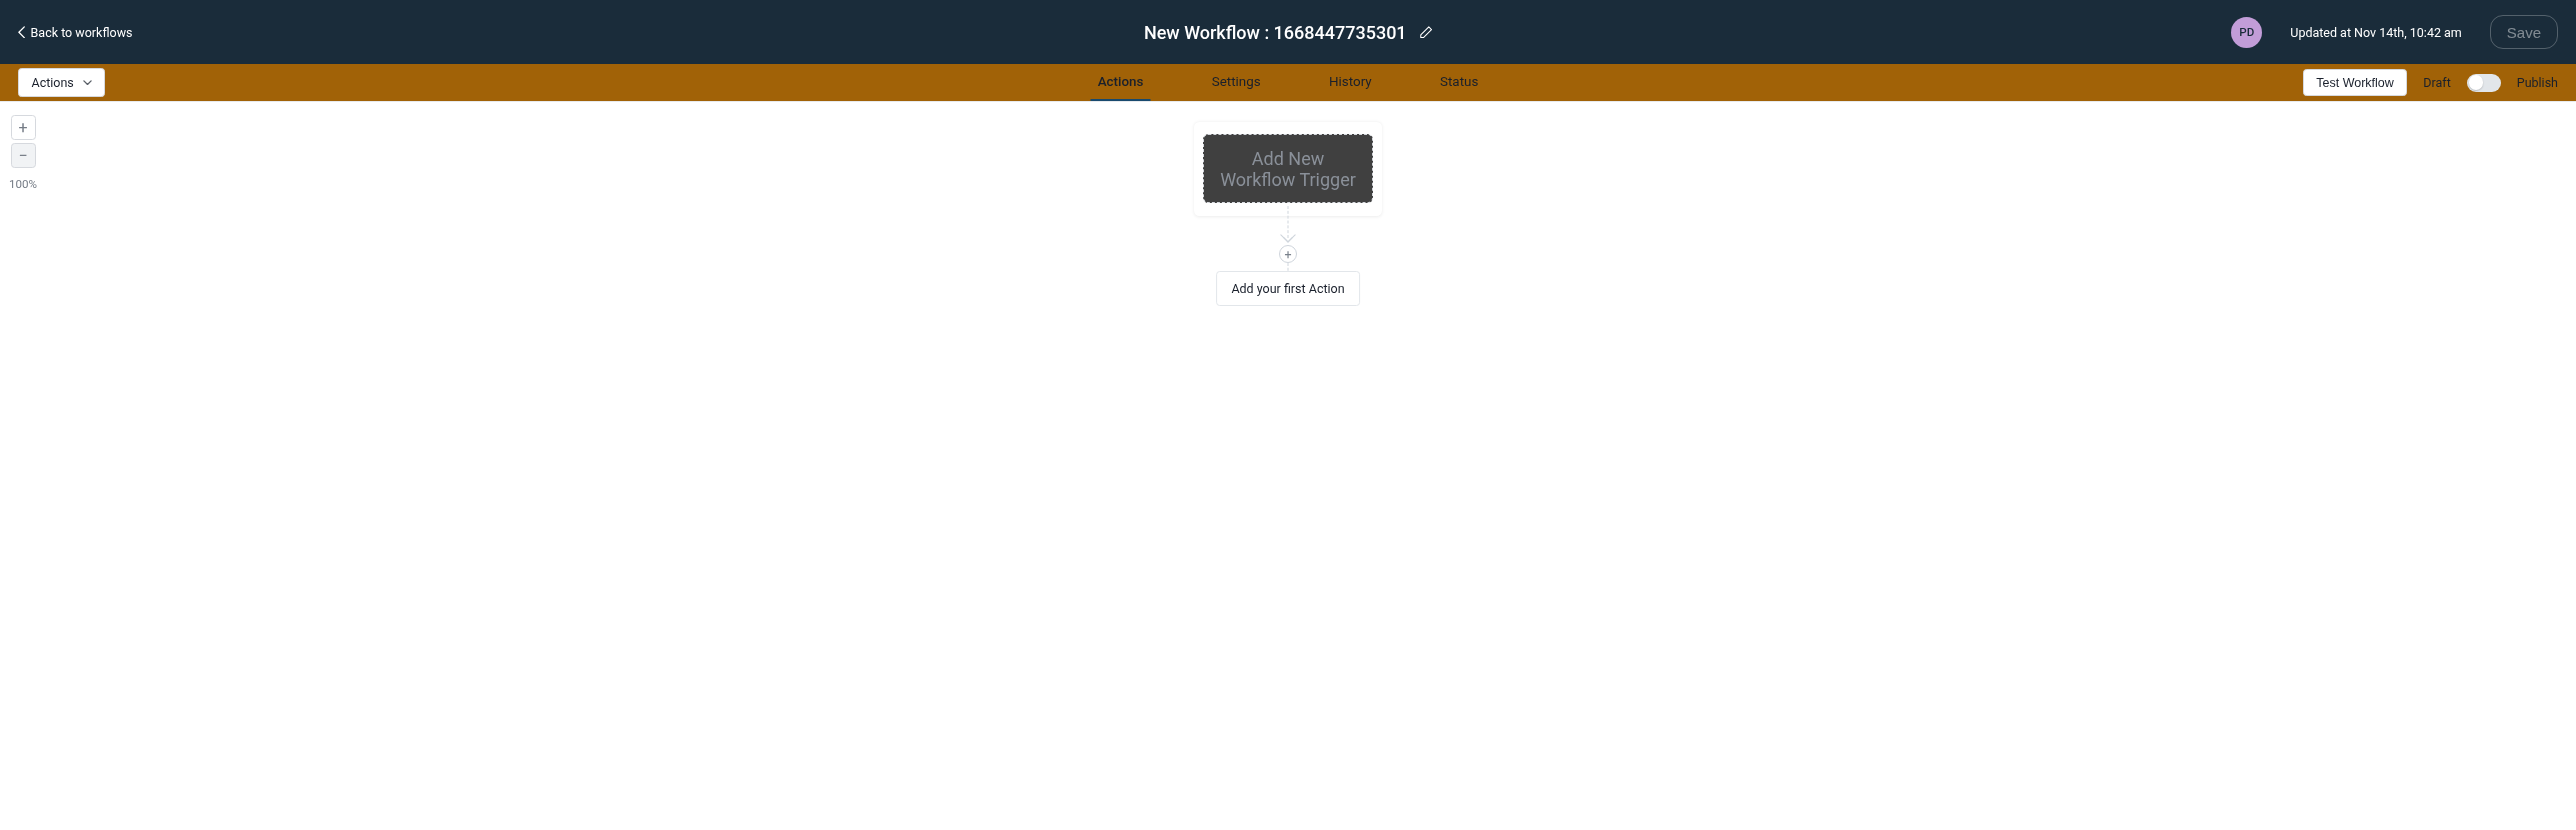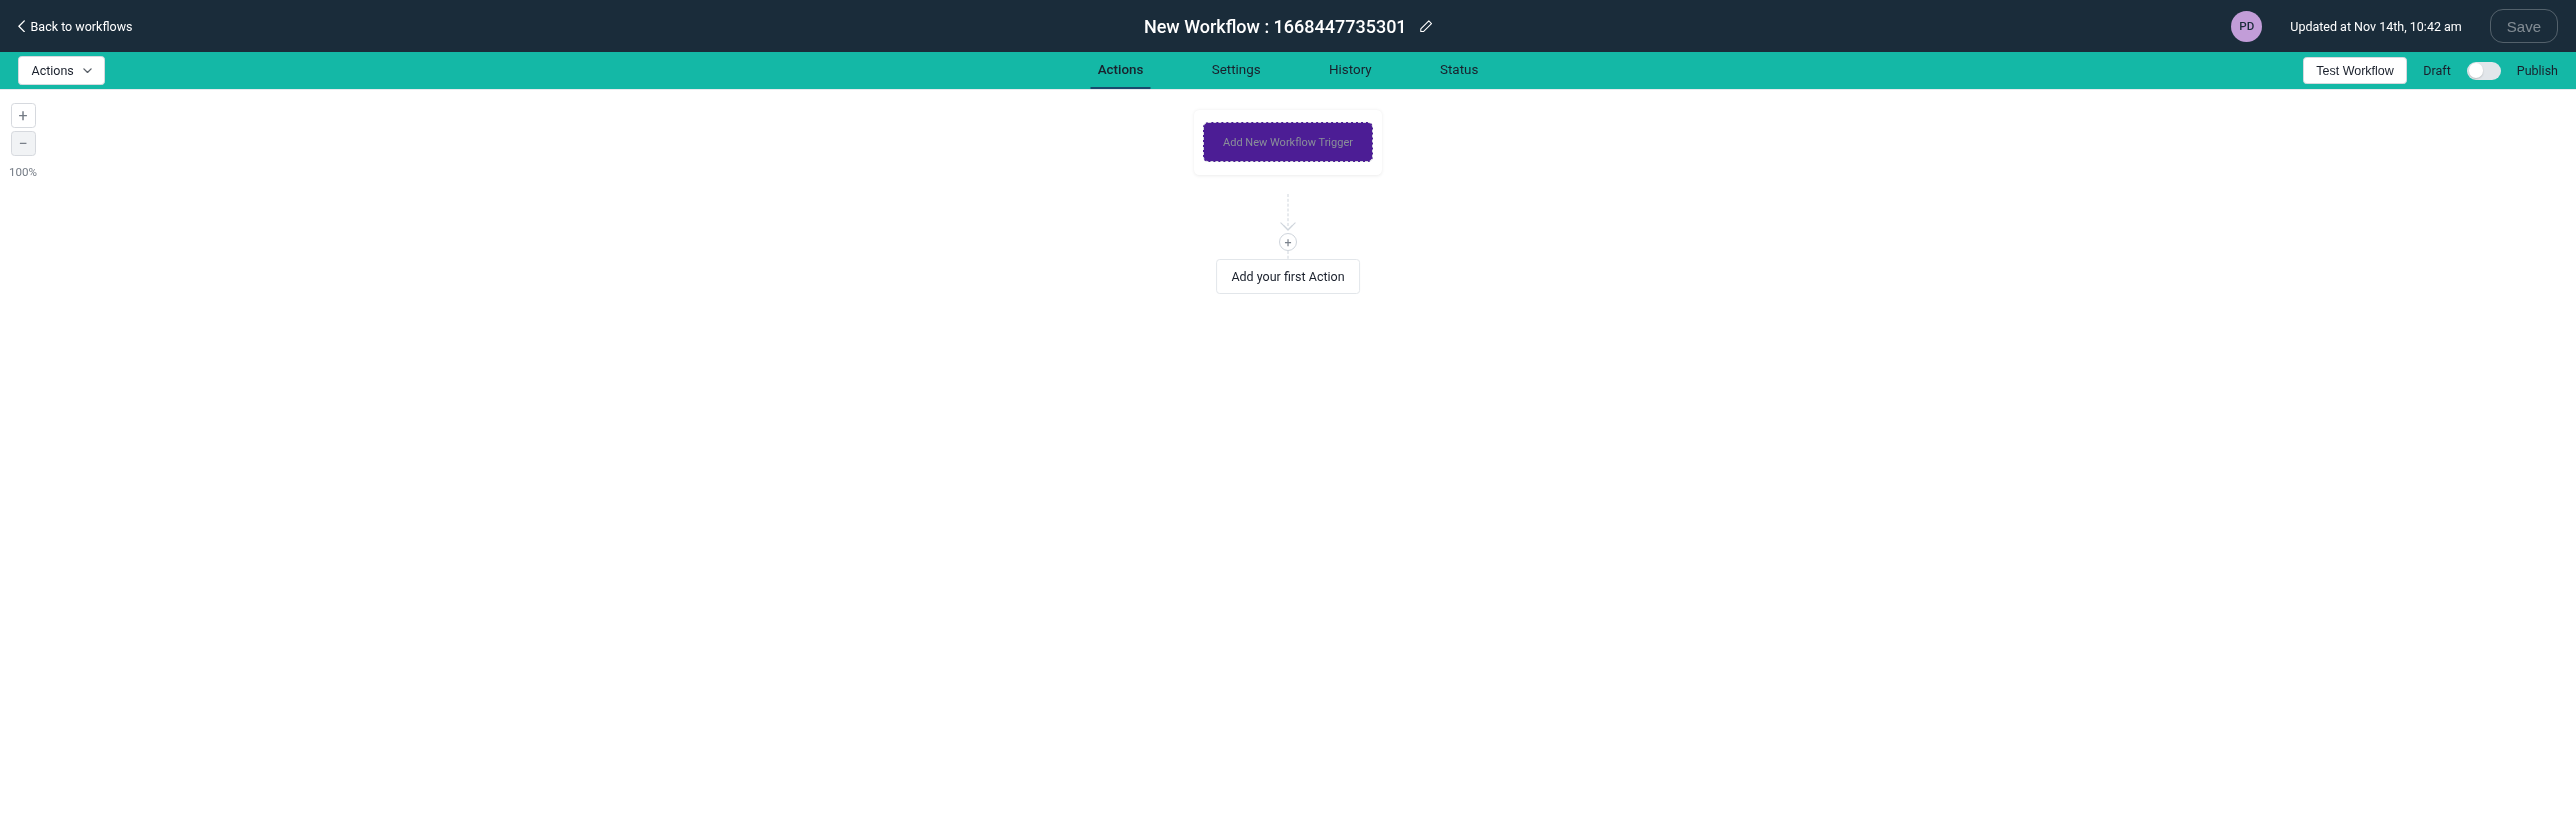--- a/index.html
+++ b/index.html
@@ -8,21 +8,21 @@
       padding: 0;
     }
     body {
       font-family: -apple-system, BlinkMacSystemFont, "Segoe UI", Roboto, Helvetica, Arial, sans-serif;
       background: #ffffff;
       color: #1a202c;
     }
     .top-bar {
       background: #1a2c3a;
       color: #ffffff;
-      height: 52px;
+      height: 64px;
       display: flex;
       align-items: center;
       justify-content: space-between;
       padding: 0 18px;
     }
     .back-link {
       display: flex;
       align-items: center;
       gap: 5.4px;
       color: #ffffff;
@@ -76,21 +76,21 @@
       border: 0.9px solid rgba(255,255,255,0.25);
       background: transparent;
       color: rgba(255,255,255,0.45);
       padding: 7.2px 16px;
       border-radius: 13px;
       font-size: 15px;
       cursor: not-allowed;
     }
     .sub-bar {
       height: 38px;
-      background: #14b8a6;
+      background: #a16207;
       border-bottom: 0.9px solid #e8eaed;
       display: flex;
       align-items: center;
       justify-content: space-between;
       padding: 13px 18px;
       position: relative;
     }
     .actions-dropdown {
       border: 0.9px solid #d6d9de;
       background: #ffffff;
@@ -211,23 +211,23 @@
       border-radius: 5.4px;
       box-shadow: 0 0.9px 3.6px rgba(0,0,0,0.08);
       padding: 12.5px 9px;
     }
     .trigger-box-inner {
       border: 0.9px dashed #d6d9de;
       border-radius: 5.4px;
       padding: 12.5px 14.3px;
       text-align: center;
       color: #8a9099;
-      font-size: 11px;
-      cursor: pointer;
-      background: #4c1d95;
+      font-size: 18px;
+      cursor: pointer;
+      background: #404040;
     }
     .connector {
       position: absolute;
       left: 50%;
       transform: translateX(-50%);
       top: 104px;
       width: 0.9px;
       height: 32px;
       border-left: 1.8px dashed #cfd5dc;
     }

